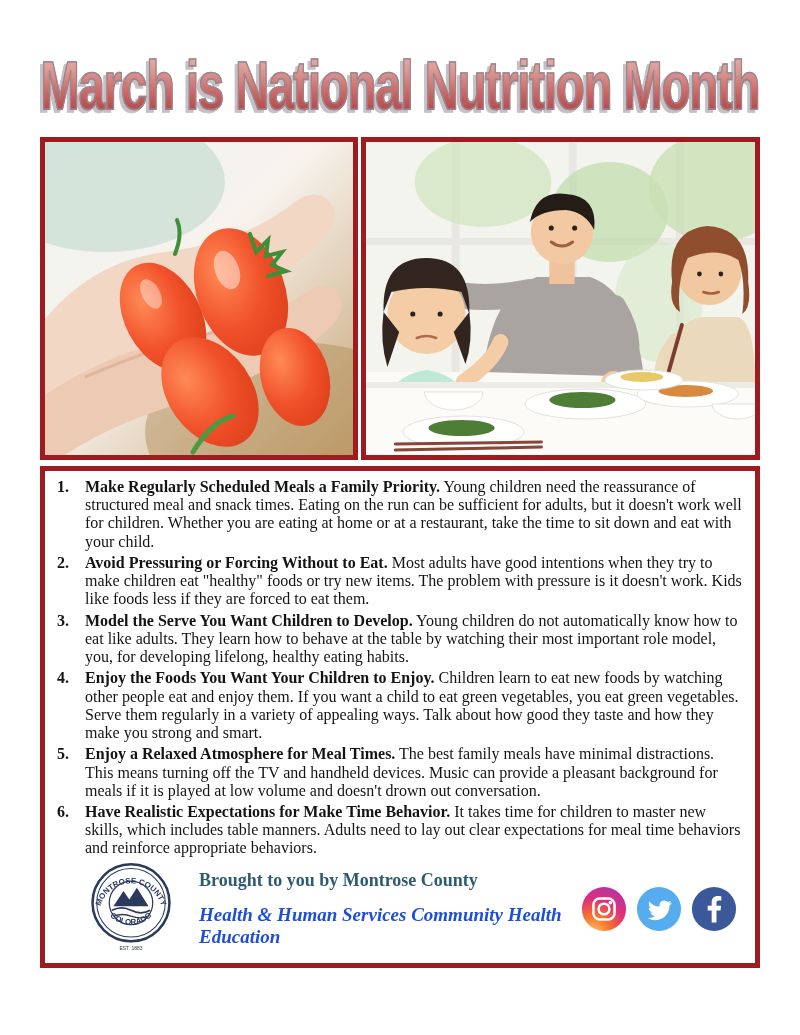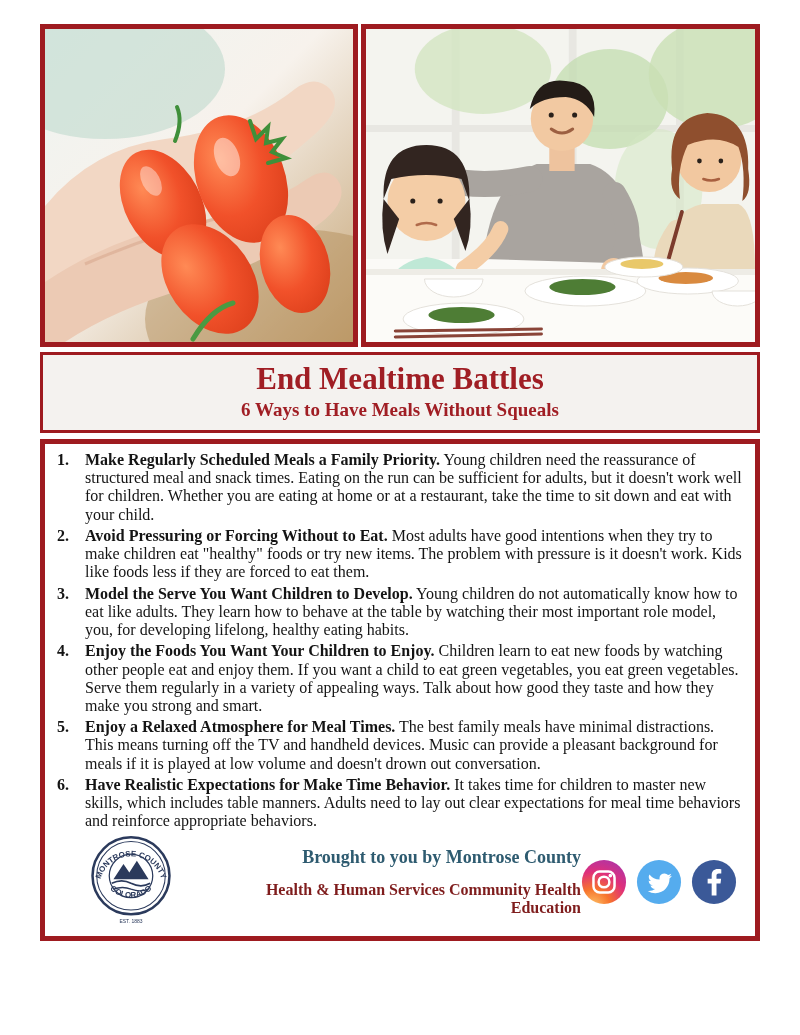--- a/index.html
+++ b/index.html
@@ -36,33 +36,36 @@
   .main-box{margin:6px 40px 0;border:5px solid #9E1B20;background:#fff;
     padding:7px 12px 4px 8px;}
   .tips{margin:0;padding:0;list-style:none;font-size:16px;line-height:1.14;color:#141414;}
   .tip{position:relative;padding-left:32px;margin-bottom:3px;}
   .tip-num{position:absolute;left:4px;top:0;font-weight:bold;}
   .tip-lead{font-weight:bold;}
 
   
   .footer-row{display:flex;align-items:center;margin-top:2px;padding:0 2px 2px 36px;}
   .logo-wrap{flex:0 0 auto;width:84px;}
-  .footer-text{margin-left:40px;text-align:right;}
+  .footer-text{margin-left:26px;}
   .footer-line1{font-family:"Liberation Serif",serif;font-weight:bold;
     font-size:18px;color:#2E5B70;}
   .footer-line2{font-family:"Liberation Serif",serif;font-weight:bold;
-    font-size:16px;color:#7f1d1d;margin-top:13px;}
+    font-size:19px;color:#1d4ed8;margin-top:13px;font-style:italic;}
   .social{margin-left:auto;display:flex;gap:9px;align-items:center;padding-right:4px;}
   .social svg{display:block;}
 </style>
 </head>
 <body>
 
 <div class="page">
 
+  <div class="title-wrap">
+    <span class="title-text">March is National Nutrition Month</span>
+  </div>
 
   <div class="photos">
 
     <div class="photo-frame photo-left">
       <svg viewBox="0 0 308 313" preserveAspectRatio="none">
         <defs>
           <linearGradient id="bgL" x1="0" y1="0" x2="1" y2="1">
             <stop offset="0" stop-color="#eff4f1"></stop>
               <stop offset="0.45" stop-color="#f7f2ec"></stop>
             <stop offset="1" stop-color="#c7a678"></stop>
@@ -161,24 +164,20 @@
           <ellipse cx="100" cy="290" rx="62" ry="16" fill="#ffffff" stroke="#e4e1da"></ellipse>
           <ellipse cx="98" cy="286" rx="34" ry="8" fill="#4e7d35"></ellipse>
           <path d="M 60 250 a 30 18 0 0 0 60 0 Z" fill="#ffffff" stroke="#e4e1da"></path>
           <path d="M 355 262 a 26 15 0 0 0 52 0 Z" fill="#ffffff" stroke="#e4e1da"></path>
           <path d="M 30 302 l 150 -2 M 30 308 l 150 -3" stroke="#8a4438" stroke-width="3" stroke-linecap="round"></path>
         </g>
       </svg>
     </div>
   </div>
 
-  <div class="header-box">
-    <div class="header-title">End Mealtime Battles</div>
-    <div class="header-sub">6 Ways to Have Meals Without Squeals</div>
-  </div>
 
   <div class="main-box">
     <ol class="tips">
       <li class="tip">
         <span class="tip-num">1.</span><span class="tip-lead">Make Regularly Scheduled Meals a Family Priority.</span><span class="tip-body"> Young children need the reassurance of structured meal and snack times. Eating on the run can be sufficient for adults, but it doesn't work well for children. Whether you are eating at home or at a restaurant, take the time to sit down and eat with your child.</span>
       </li>
       <li class="tip">
         <span class="tip-num">2.</span><span class="tip-lead">Avoid Pressuring or Forcing Without to Eat.</span><span class="tip-body"> Most adults have good intentions when they try to make children eat "healthy" foods or try new items. The problem with pressure is it doesn't work. Kids like foods less if they are forced to eat them.</span>
       </li>
       <li class="tip">

